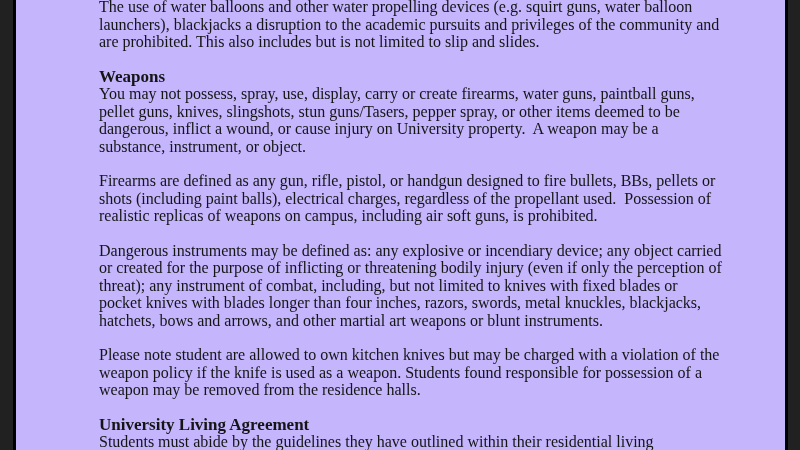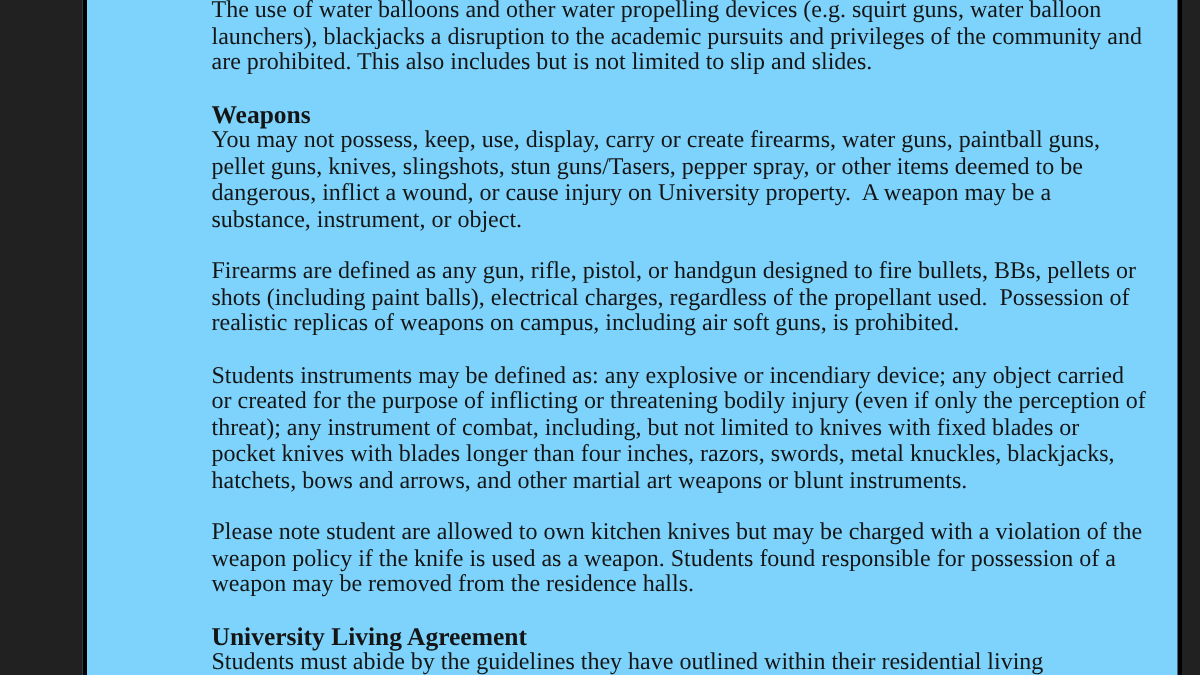--- a/index.html
+++ b/index.html
@@ -21,25 +21,24 @@
     background: #212121;
   }
   .letterbox.left  { left: 0;  width: 13px; }
   .letterbox.right { right: 0; width: 12px; }
   .page {
     position: absolute;
     top: 0;
     bottom: 0;
     left: 13px;
     right: 12px;
-    background: #7dd3fc;
+    background: #c4b5fd;
     border-left: 3px solid #000000;
     border-right: 3px solid #000000;
     overflow: hidden;
-    margin-left: 42px;
   }
   .content {
     position: absolute;
     top: -2px;
     left: 83px;
     width: 602px;
     color: #151515;
     font-size: 16px;
   }
   .para {
@@ -66,32 +65,32 @@
 
 <div class="page">
   <div class="content">
       <div class="para">
         <div class="line">The use of water balloons and other water propelling devices (e.g. squirt guns, water balloon</div>
         <div class="line">launchers), blackjacks a disruption to the academic pursuits and privileges of the community and</div>
         <div class="line">are prohibited. This also includes but is not limited to slip and slides.</div>
       </div>
       <div class="heading">Weapons</div>
       <div class="para">
-        <div class="line">You may not possess, keep, use, display, carry or create firearms, water guns, paintball guns,</div>
+        <div class="line">You may not possess, spray, use, display, carry or create firearms, water guns, paintball guns,</div>
         <div class="line">pellet guns, knives, slingshots, stun guns/Tasers, pepper spray, or other items deemed to be</div>
         <div class="line">dangerous, inflict a wound, or cause injury on University property.  A weapon may be a</div>
         <div class="line">substance, instrument, or object.</div>
       </div>
       <div class="para">
         <div class="line">Firearms are defined as any gun, rifle, pistol, or handgun designed to fire bullets, BBs, pellets or</div>
         <div class="line">shots (including paint balls), electrical charges, regardless of the propellant used.  Possession of</div>
         <div class="line">realistic replicas of weapons on campus, including air soft guns, is prohibited.</div>
       </div>
       <div class="para">
-        <div class="line">Students instruments may be defined as: any explosive or incendiary device; any object carried</div>
+        <div class="line">Dangerous instruments may be defined as: any explosive or incendiary device; any object carried</div>
         <div class="line">or created for the purpose of inflicting or threatening bodily injury (even if only the perception of</div>
         <div class="line">threat); any instrument of combat, including, but not limited to knives with fixed blades or</div>
         <div class="line">pocket knives with blades longer than four inches, razors, swords, metal knuckles, blackjacks,</div>
         <div class="line">hatchets, bows and arrows, and other martial art weapons or blunt instruments.</div>
       </div>
       <div class="para">
         <div class="line">Please note student are allowed to own kitchen knives but may be charged with a violation of the</div>
         <div class="line">weapon policy if the knife is used as a weapon. Students found responsible for possession of a</div>
         <div class="line">weapon may be removed from the residence halls.</div>
       </div>

